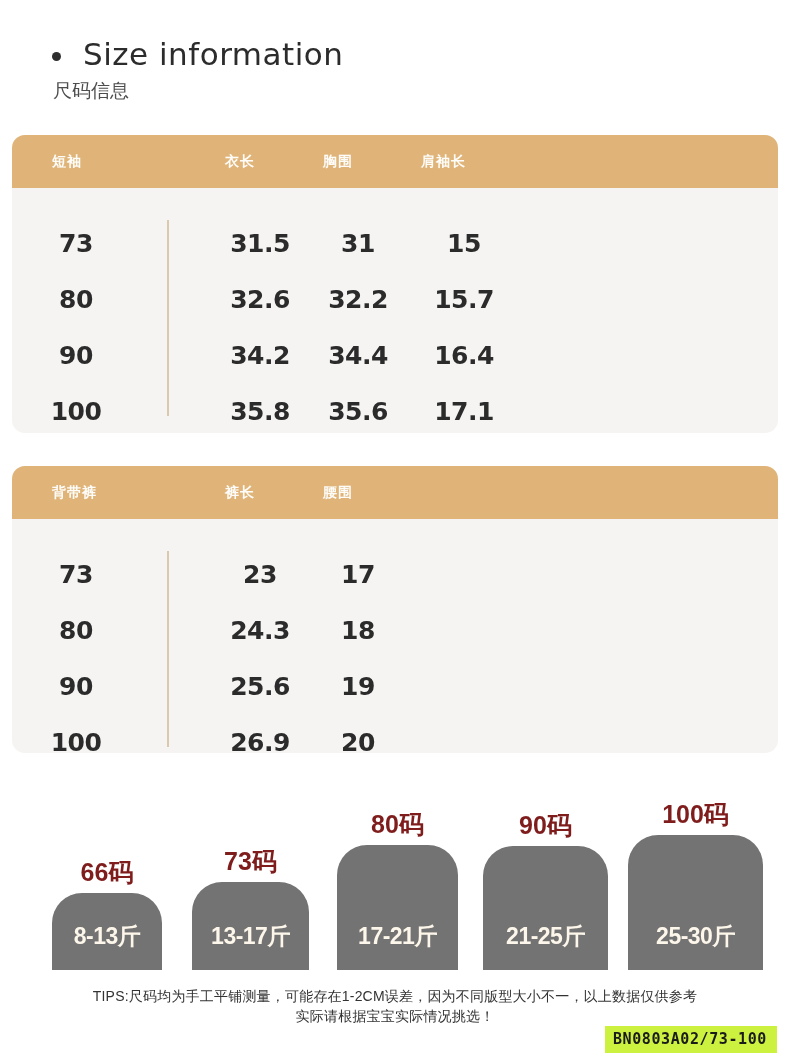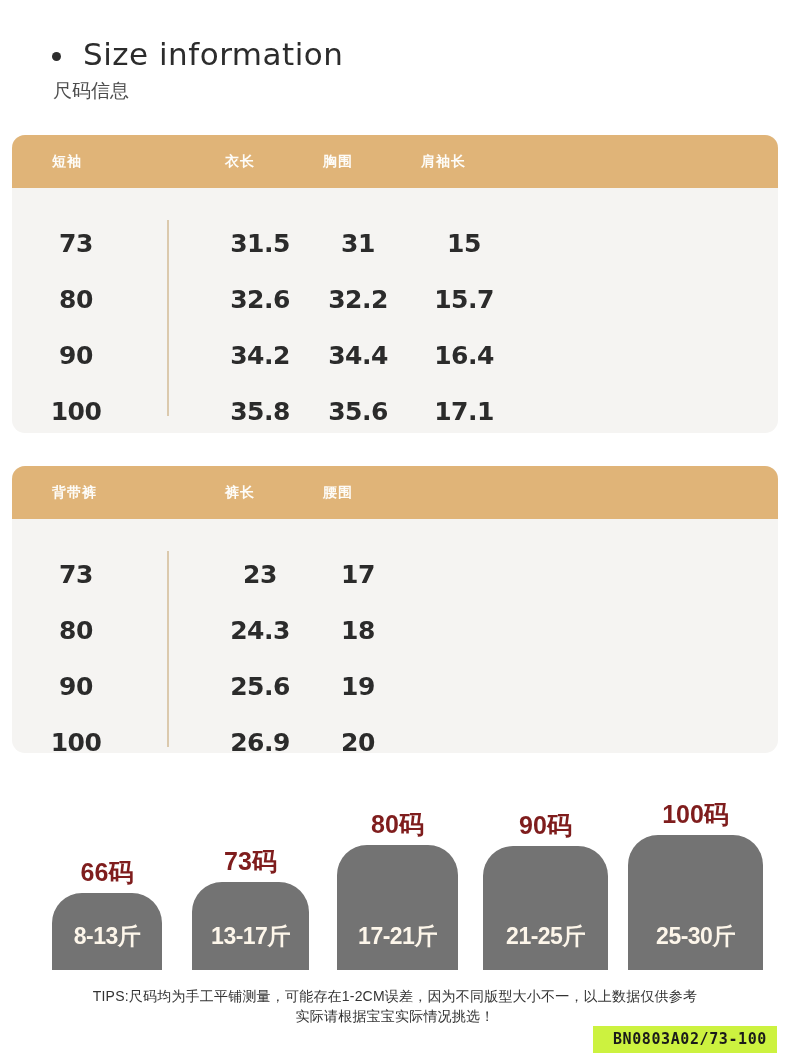--- a/index.html
+++ b/index.html
@@ -183,21 +183,21 @@
 
   .code-badge {
     position: absolute;
     right: 13px;
     top: 1026px;
     background: #ccf23f;
     color: #1a1a1a;
     font-size: 15px;
     font-weight: 700;
     letter-spacing: 0.6px;
-    padding: 4px 10px 5px 20px;
+    padding: 4px 10px 5px 8px;
     font-family: "DejaVu Sans Mono", monospace;
   }
 </style>
 </head>
 <body>
 
 <div class="page">
 
   <div class="title-block">
     <div class="title-row">

